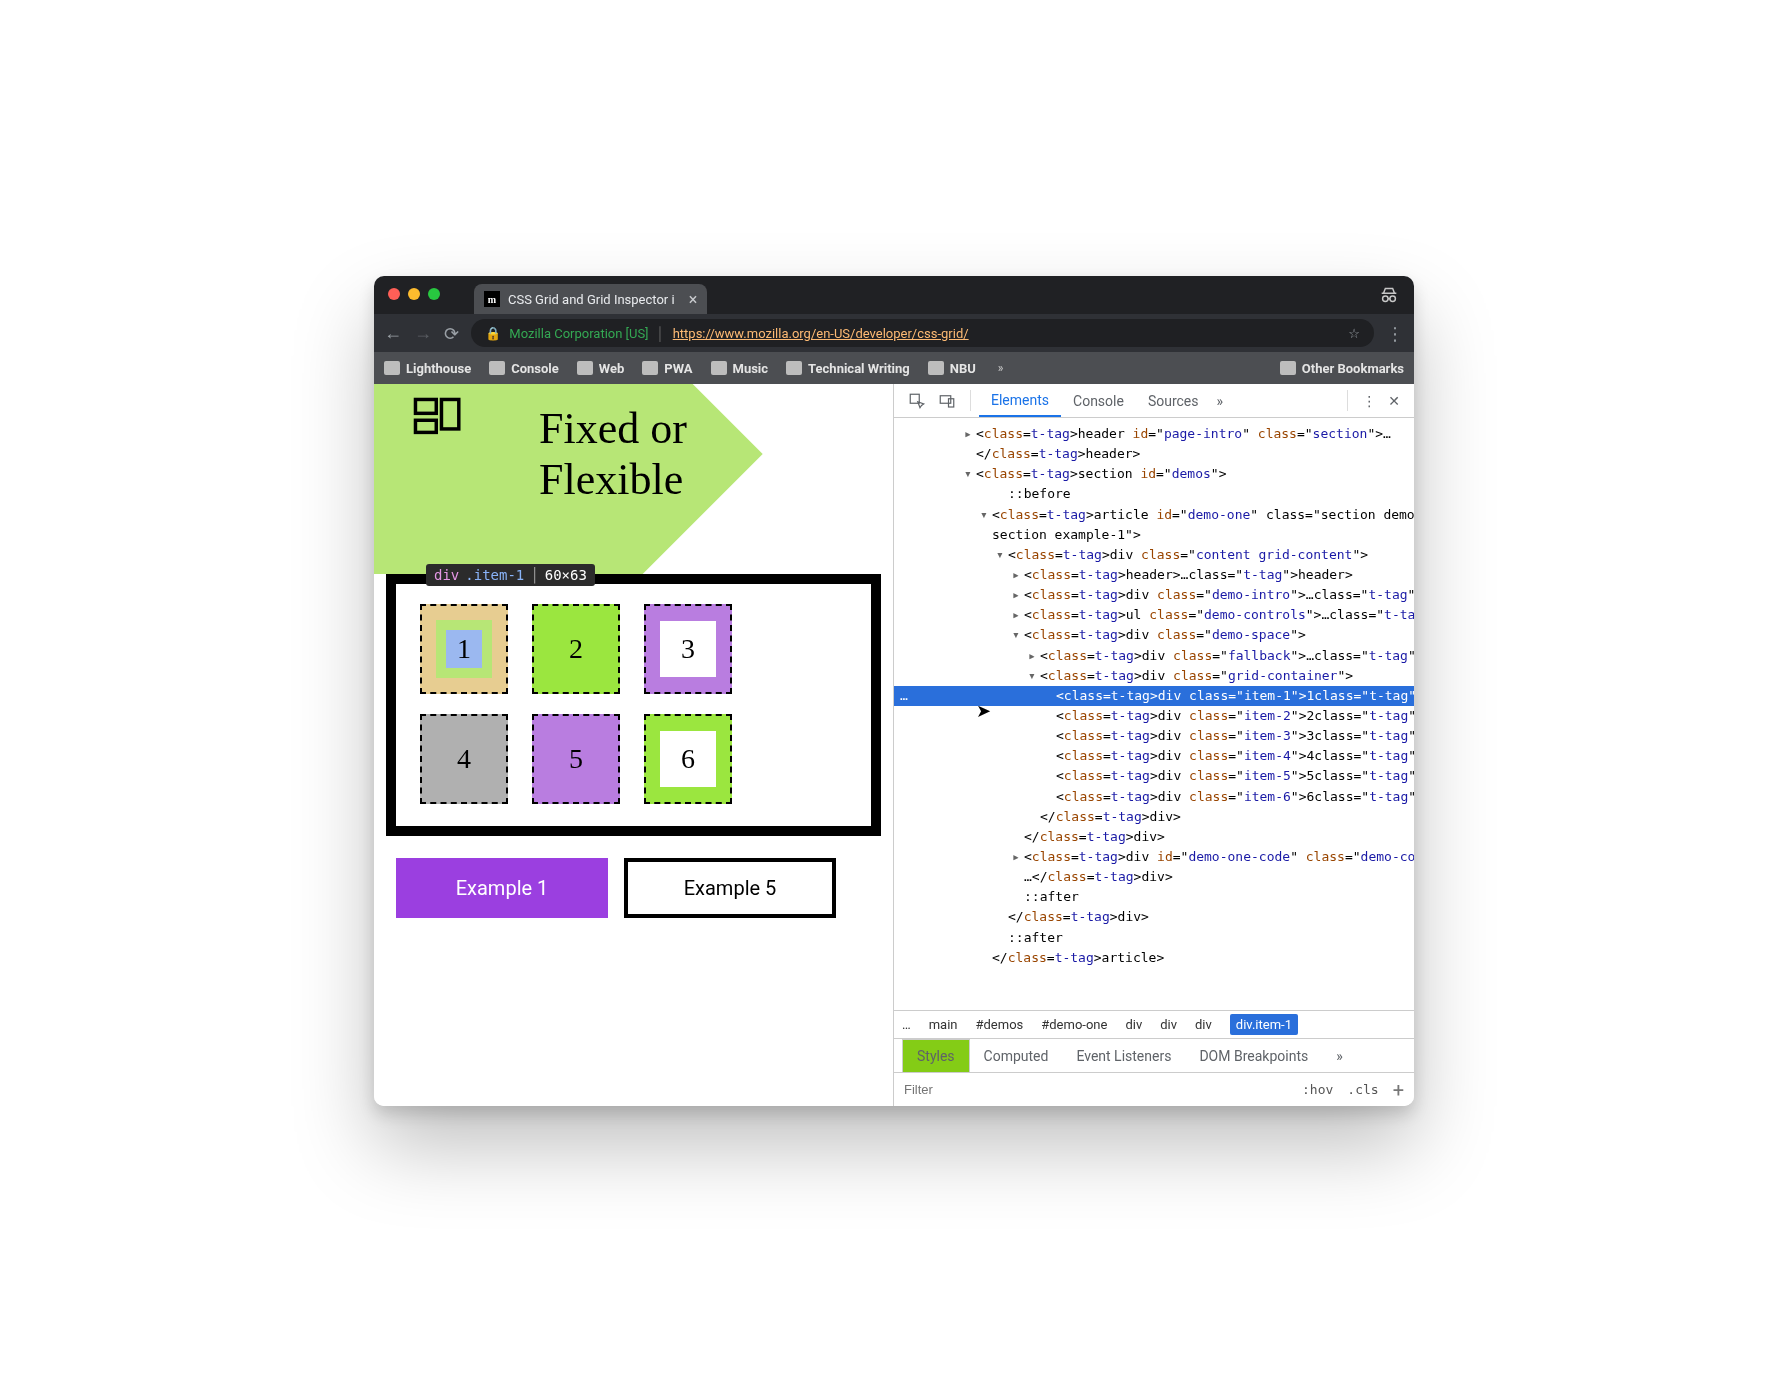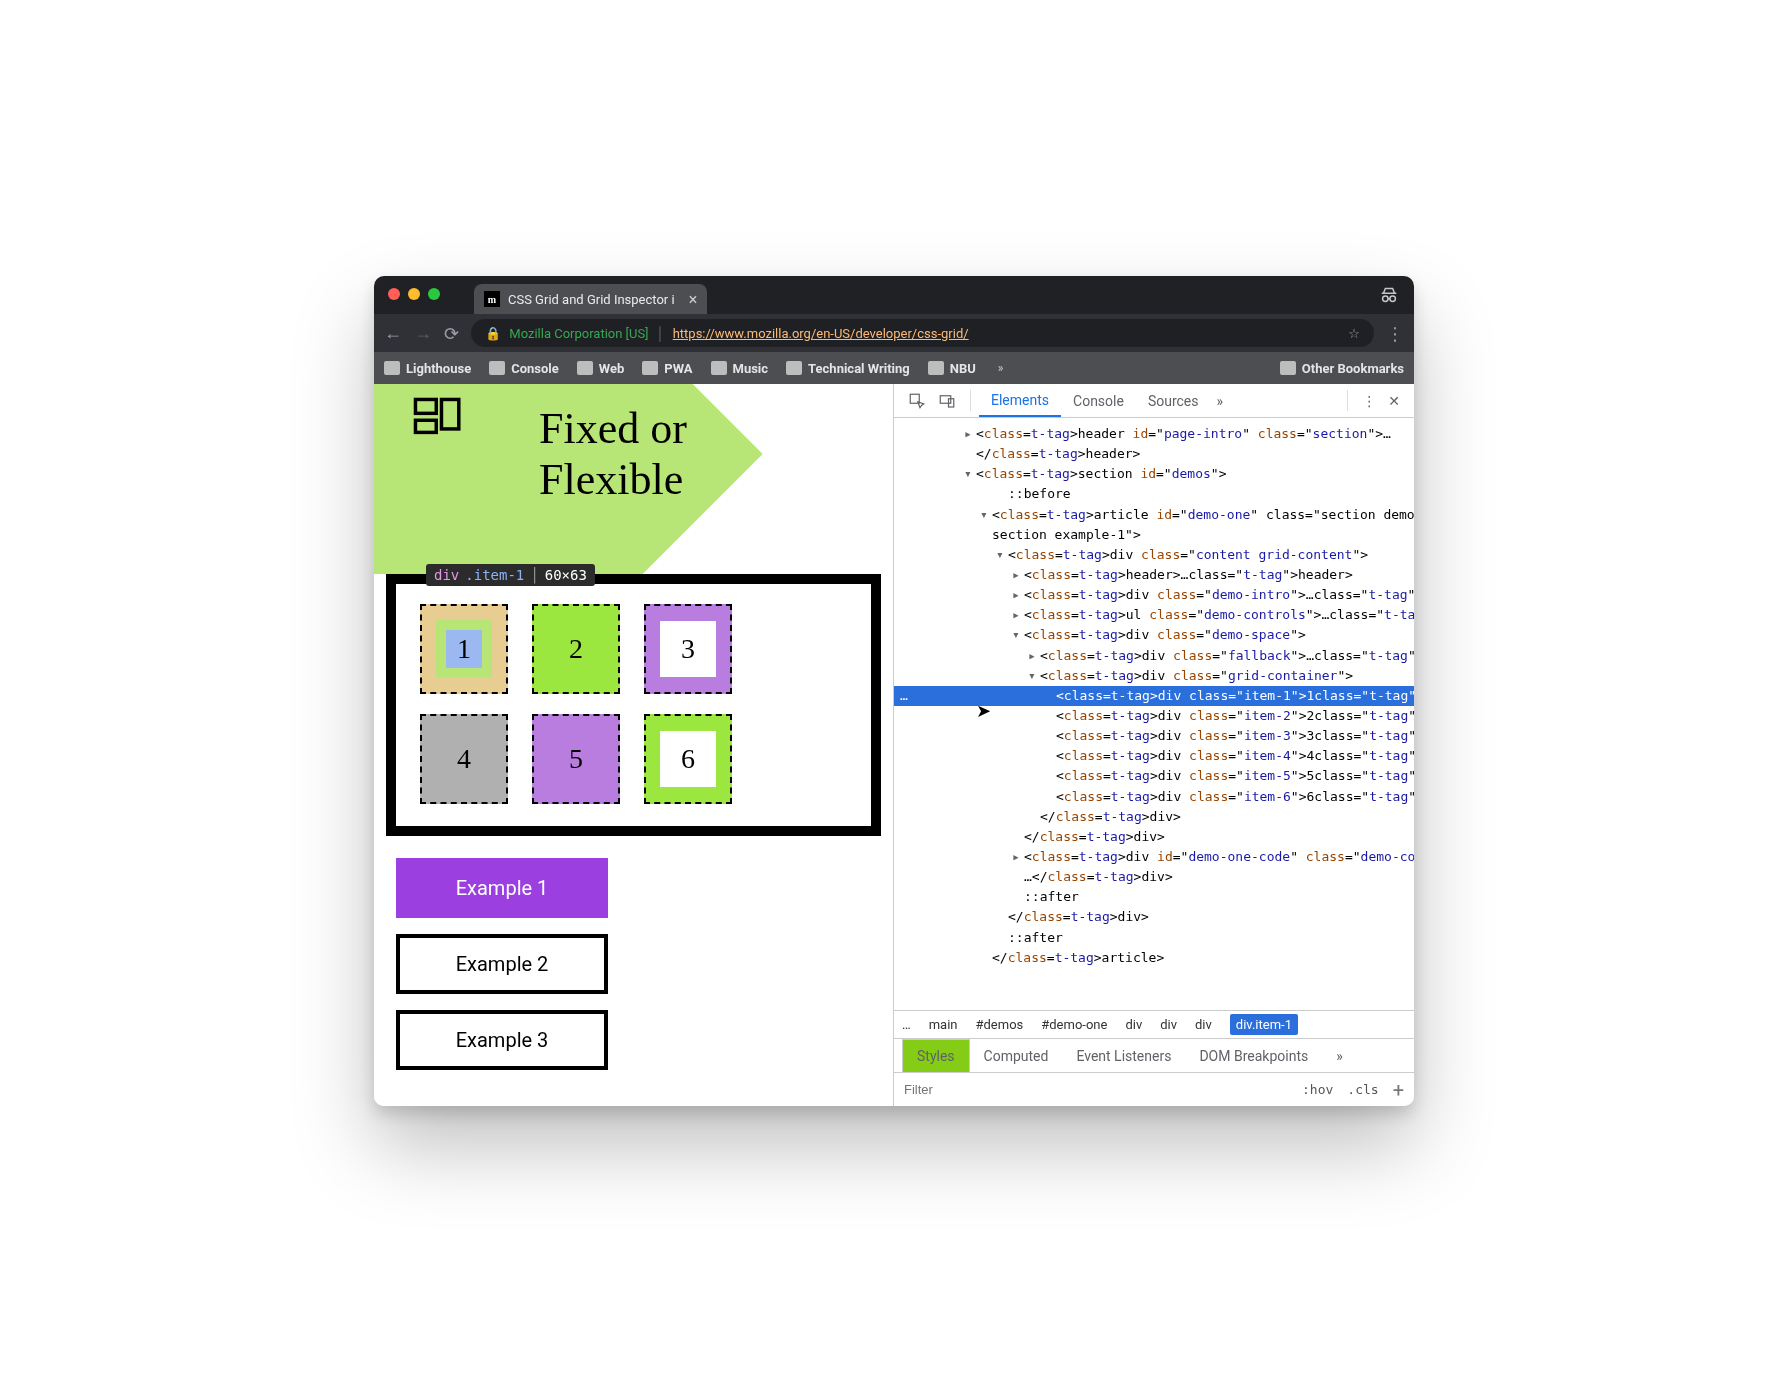--- a/index.html
+++ b/index.html
@@ -78,21 +78,21 @@
 .cell-1 { background:#e7cd91; position:relative; }
 .cell-1 .layer-a { position:absolute; inset:14px; background:#b7e676; }
 .cell-1 .layer-b { position:absolute; inset:24px; background:#9bb8f0; }
 .cell-1 span.num { position:relative; z-index:2; font-family:serif; font-size:28px; }
 .cell-2 { background:#9be63f; }
 .cell-3 { background:#b97de0; }
 .cell-3 .sq, .cell-6 .sq { width:56px;height:56px;background:#fff; display:flex;align-items:center;justify-content:center; }
 .cell-4 { background:#b0b0b0; }
 .cell-5 { background:#b97de0; }
 .cell-6 { background:#9be63f; }
-.examples { display:flex; flex-wrap:wrap; gap:16px; padding:22px 22px;flex-direction:column; }
+.examples { display:flex; flex-wrap:wrap; gap:16px; padding:22px 22px; }
 .ex-btn { width:212px; height:60px; border:4px solid #000; display:flex; align-items:center; justify-content:center; font-size:20px; }
 .ex-btn.active { background:#9b3fe0; color:#fff; border-color:#9b3fe0; }
 
 .devtools { flex:1; display:flex; flex-direction:column; min-width:0; font-size:14px; background:#fff;}
 .dt-tabs { height:34px; border-bottom:1px solid #ccc; display:flex; align-items:stretch; padding:0 8px; gap:0; color:#5f6368;}
 .dt-sep { width:1px; background:#ddd; margin:6px 8px;}
 .dt-tab { padding:0 12px; display:flex; align-items:center; }
 .dt-tab.active { color:#1a73e8; border-bottom:2px solid #1a73e8; }
 .dt-iconbtn { padding:0 6px; display:flex; align-items:center; }
 .dt-close { margin-left:auto; }
@@ -245,24 +245,21 @@
               </div>
             </div>
         </div>
       </div>
 
       <div class="examples">
         <div class="ex-btn active">
             <span>Example 1</span>
           </div>
         <div class="ex-btn">
-            <span>Example 2</span>
-          </div>
-        <div class="ex-btn">
-            <span>Example 3</span>
+            <span>Example 5</span>
           </div>
       </div>
     </div>
 
     <div class="devtools" style="position:relative">
       <div class="cursor">➤</div>
       <div class="dt-tabs">
         <div class="dt-iconbtn">
             <svg width="18" height="18" viewBox="0 0 24 24" fill="none" stroke="#5f6368" stroke-width="1.6">
               <rect x="3" y="3" width="12" height="12"></rect>

